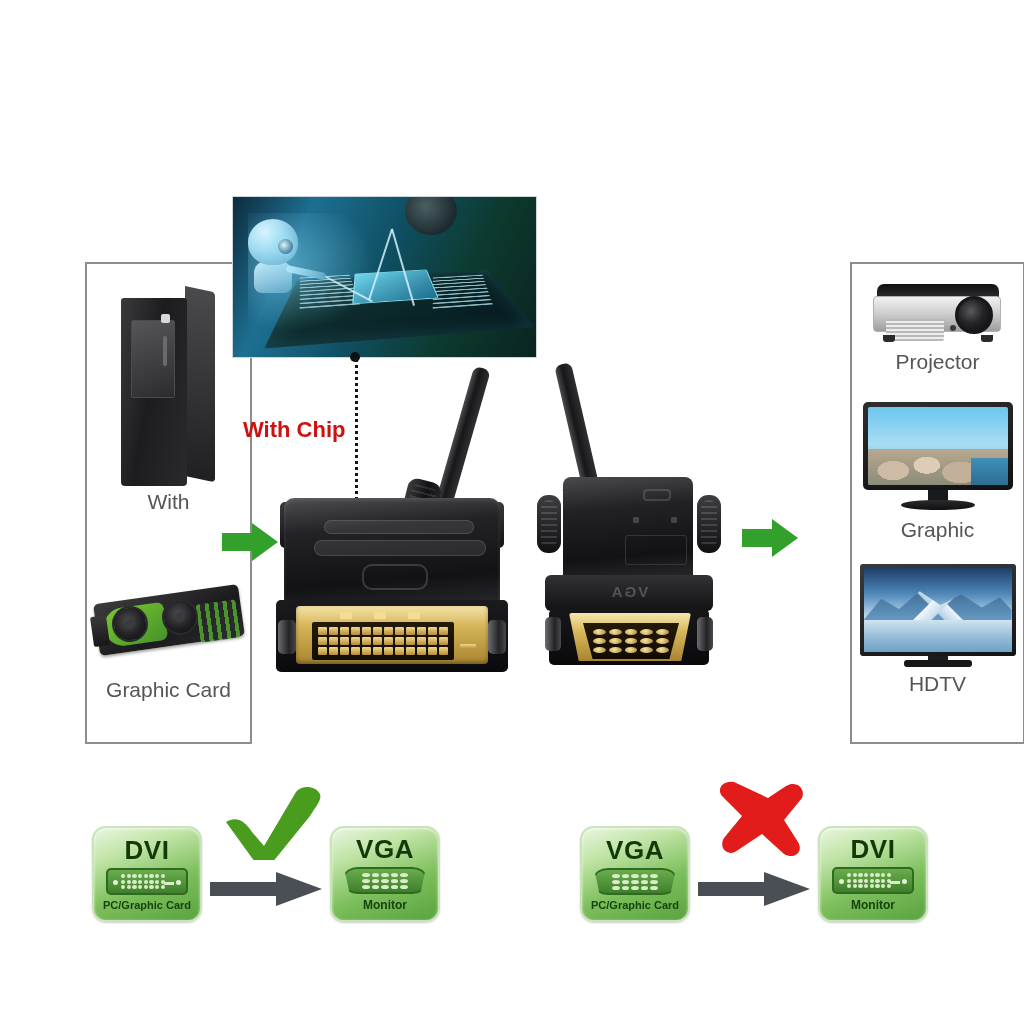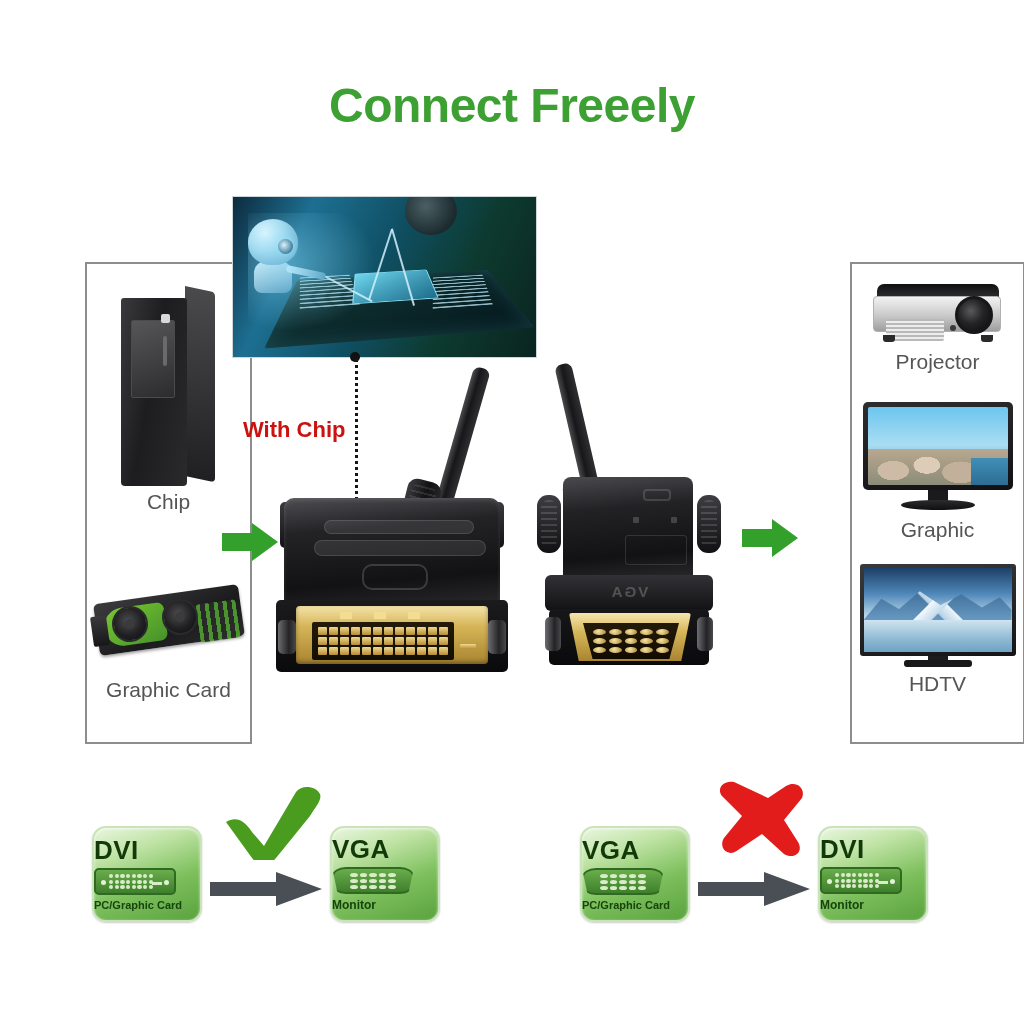--- a/index.html
+++ b/index.html
@@ -429,21 +429,21 @@
   
   .combo { position:absolute; top: 826px; }
   #combo-left  { left: 92px; }
   #combo-right { left: 580px; }
 
   .port-box {
     position:absolute; width: 110px; height: 96px;
     background: linear-gradient(160deg,#e9f6e0 0%,#bfe3a4 28%,#7cbf5c 62%,#5aa33f 100%);
     border: 2px solid #c9e4b8; border-radius: 14px;
     box-shadow: inset 0 1px 3px rgba(255,255,255,.7), 0 1px 2px rgba(0,0,0,.2);
-    display:flex; flex-direction:column; justify-content:center;
+    display:flex; flex-direction:column; align-items:center; justify-content:center;
   }
   .port-title { font-size: 26px; font-weight: bold; color:#123a09; letter-spacing:0.5px; line-height:1; }
   .port-sub   { font-size: 11px; font-weight: bold; color:#17430c; margin-top: 4px; }
   .port-sub.big { font-size: 12px; }
 
   .jack {
     margin-top: 5px; width: 82px; height: 27px;
     background: linear-gradient(180deg,#69ad4c,#3f7f2c);
     border: 2px solid #2f6a21; border-radius: 5px;
     display:flex; align-items:center; justify-content:center;
@@ -471,34 +471,33 @@
   .check-mark { position:absolute; left: 126px; top: -44px; width: 110px; height: 78px; }
   .x-mark     { position:absolute; left: 132px; top: -46px; width: 100px; height: 78px; }
   .port-box.second { left: 238px; }
 </style>
 </head>
 <body>
 
 <div id="page">
 
 
-  <div class="title">Connect Freeely</div>
 
   <div class="panel" id="panel-left">
 
     <div class="panel-item">
       <div class="tower">
         <div class="tower-side"></div>
         <div class="tower-face">
           <div class="tower-bay"></div>
           <div class="tower-btn"></div>
           <div class="tower-slot"></div>
         </div>
       </div>
-      <div class="panel-label">Chip</div>
+      <div class="panel-label">With</div>
     </div>
 
     <div class="panel-item" style="margin-top:58px;">
       <div class="gpu">
         <div class="gpu-body"></div>
         <div class="gpu-green"></div>
         <div class="gpu-fins"></div>
         <div class="gpu-fan f1"></div>
         <div class="gpu-fan f2"></div>
         <div class="gpu-bracket"></div>

